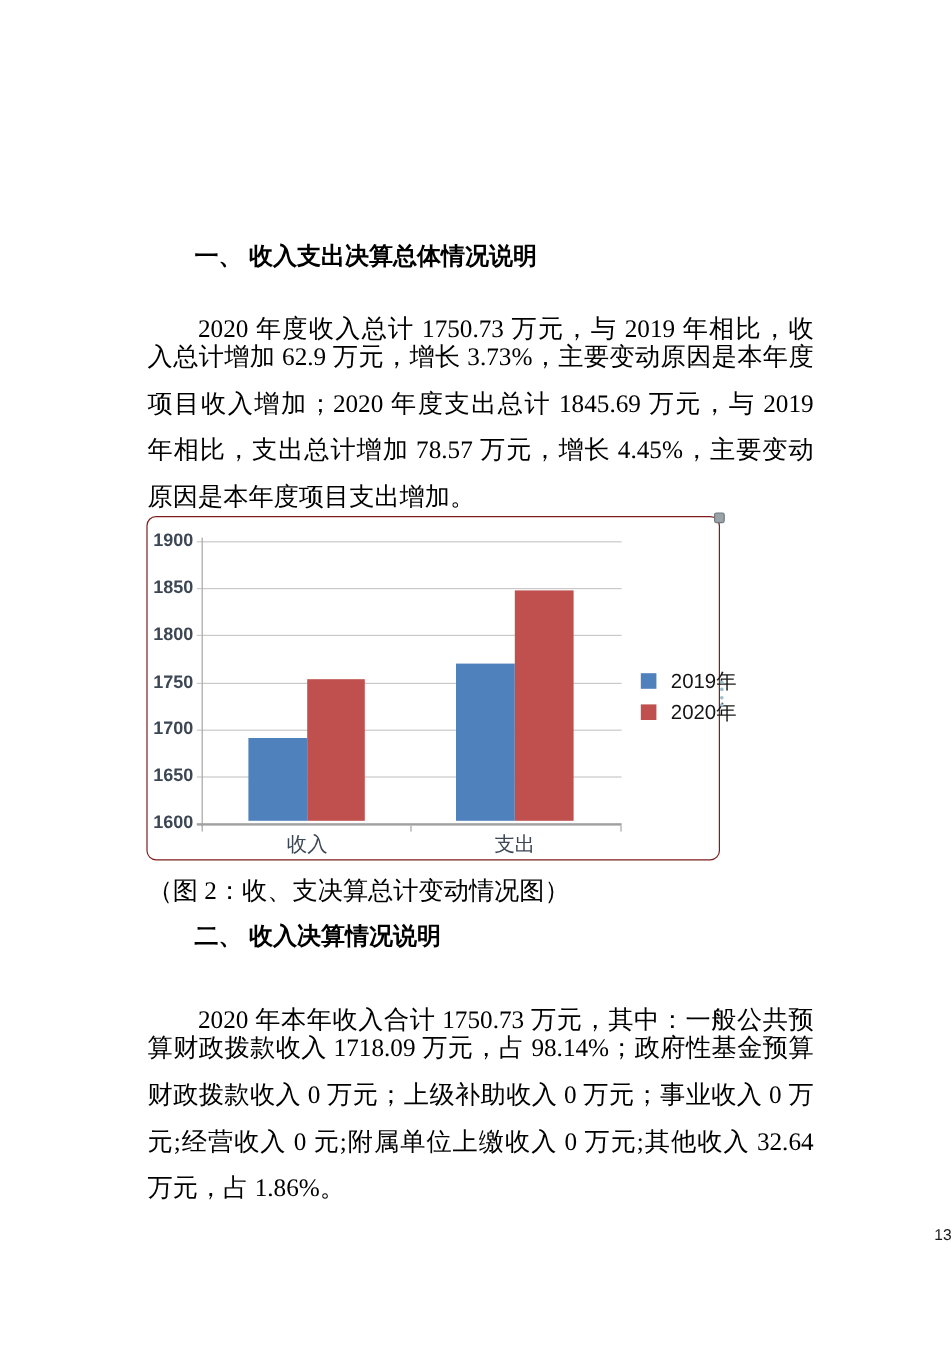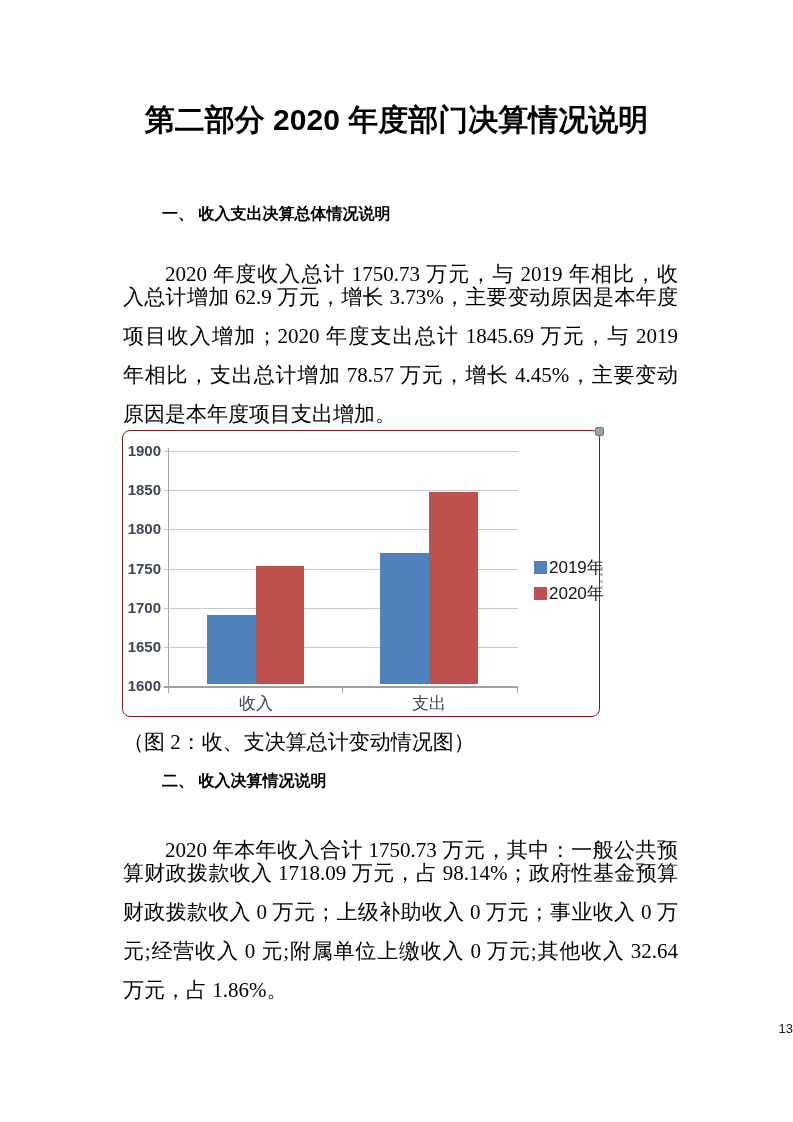--- a/index.html
+++ b/index.html
@@ -4,21 +4,21 @@
 <style>
   * { margin:0; padding:0; box-sizing:border-box; }
   html,body { background:#ffffff; }
   body { font-family:"Liberation Serif", serif; }
   .page { position:relative; width:793px; height:1122px; background:#fff; overflow:hidden; margin:0 auto; }
 
   .doc-title { position:absolute; top:101px; left:0; width:100%; text-align:center;
     font-family:"Liberation Sans", sans-serif; font-weight:700; font-size:30px; line-height:38px; color:#000; }
 
   .sec-heading { position:absolute; left:162px; font-family:"Liberation Sans", sans-serif;
-    font-weight:700; font-size:16px; line-height:26px; color:#000; }
+    font-weight:700; font-size:20px; line-height:26px; color:#000; }
   .sec1 { top:201px; }
   .sec2 { top:768px; }
 
   .bodyline { position:absolute; left:123px; width:555px; height:39px; line-height:39px;
     font-size:21px; color:#000; text-align:justify; text-align-last:justify; white-space:normal; }
   .bodyline.lastline { text-align-last:left; }
   .bodyline.indent { padding-left:42px;margin-top:16px; }
 
   .caption { position:absolute; left:123px; top:727px; font-size:21px; line-height:30px; color:#000; }
 
@@ -27,38 +27,37 @@
     border:1px solid #7f1d1d; border-radius:8px; background:#fff; }
   .gridline { position:absolute; left:41px; width:354px; height:1px; background:#c9c9c9; }
   .y-axis { position:absolute; left:45px; top:17px; width:1px; height:241px; background:#a6a6a6; }
   .x-axis { position:absolute; left:41px; top:255px; width:354px; height:2px; background:#a0a0a0; }
   .x-tick { position:absolute; top:257px; width:1px; height:5px; background:#a6a6a6; }
   .y-tick-label { position:absolute; left:0px; width:38px; text-align:right;
     font-family:"Liberation Sans", sans-serif; font-weight:700; font-size:15px; line-height:18px; color:#3d4754; }
   .bar { position:absolute; bottom:32px; width:49px; }
   .cat-label { position:absolute; top:261px; width:100px; text-align:center;
     font-family:"Liberation Sans", sans-serif; font-size:17px; color:#3d4754; }
-  .legend-item { position:absolute; left:411px; width:66px; height:20px; display:flex; align-items:center; }
+  .legend-item { position:absolute; left:411px; width:66px; height:20px; display:flex; align-items:center;gap:10px; }
   .legend-swatch { width:13px; height:13px; flex:0 0 13px; }
   .legend-label { font-family:"Liberation Sans", sans-serif; font-size:17px; color:#141414; margin-left:2px; white-space:nowrap; }
   .corner-anchor { position:absolute; left:472px; top:-4px; width:9px; height:9px;
     background:#9aa4a8; border:1px solid #6f7a7e; border-radius:2px; }
   .side-handle { position:absolute; left:477px; top:136px; width:3px; height:22px;
     display:flex; flex-direction:column; justify-content:space-between; }
   .side-handle i { display:block; width:3px; height:3px; background:#9fbec9; border-radius:50%; }
 
   .page-number { position:absolute; top:1021px; left:0; width:100%; text-align:right;
     font-family:"Liberation Sans", sans-serif; font-size:13px; line-height:15px; color:#1a1a1a; }
 </style>
 </head>
 <body>
 
 <div class="page">
 
-  <h1 class="doc-title">第二部分 2020 年度部门决算情况说明</h1>
 
   <div class="sec-heading sec1">一、 收入支出决算总体情况说明</div>
 
   <div>
     <div class="bodyline indent" style="top:239px">2020 年度收入总计 1750.73 万元，与 2019 年相比，收</div>
     <div class="bodyline" style="top:278px">入总计增加 62.9 万元，增长 3.73%，主要变动原因是本年度</div>
     <div class="bodyline" style="top:317px">项目收入增加；2020 年度支出总计 1845.69 万元，与 2019</div>
     <div class="bodyline" style="top:356px">年相比，支出总计增加 78.57 万元，增长 4.45%，主要变动</div>
     <div class="bodyline lastline" style="top:395px">原因是本年度项目支出增加。</div>
   </div>

